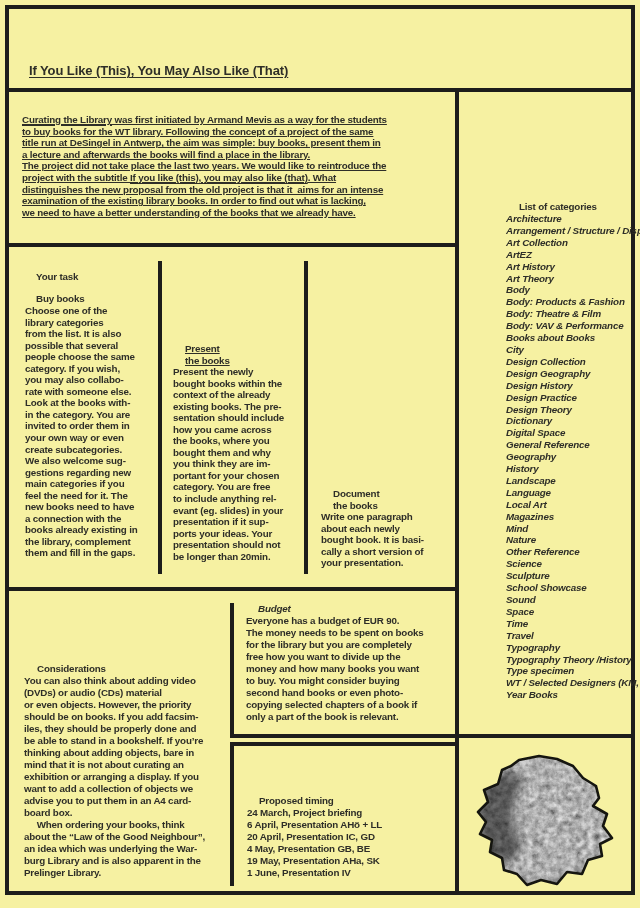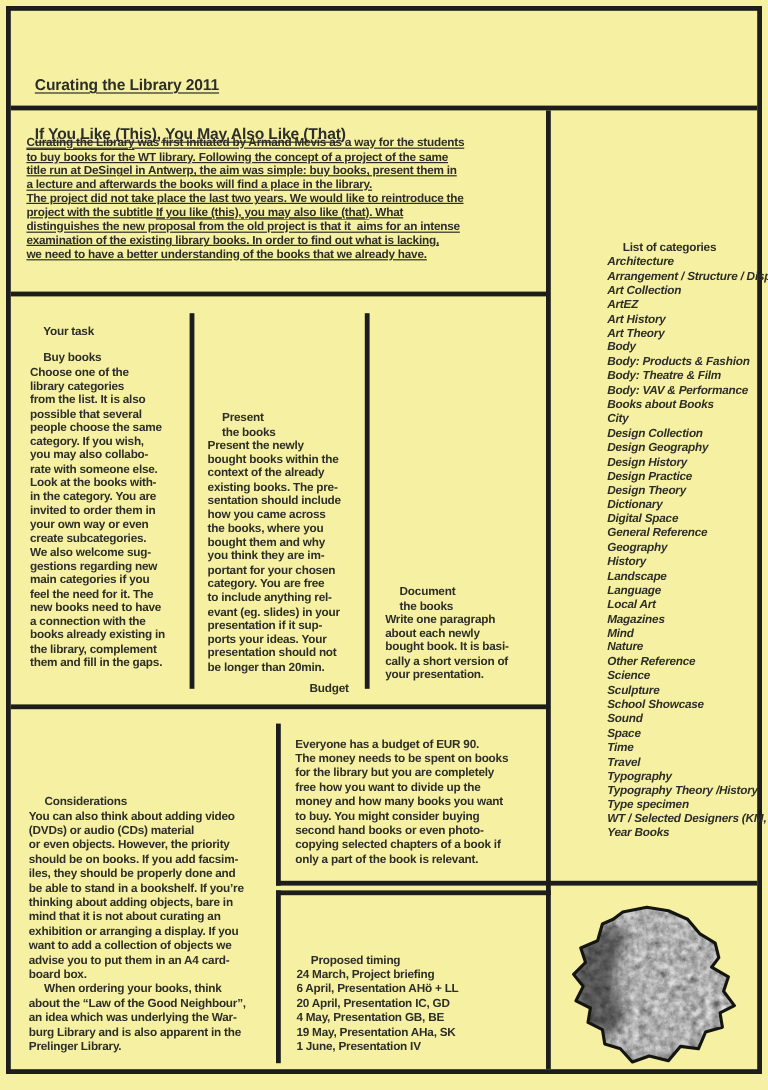--- a/index.html
+++ b/index.html
@@ -70,21 +70,20 @@
 <div class="rule" style="left:455px; top:92px;  width:4px;   height:799px;"></div>
 <div class="rule" style="left:9px;   top:243px; width:446px; height:4px;"></div>
 <div class="rule" style="left:9px;   top:587px; width:446px; height:4px;"></div>
 <div class="rule" style="left:158px; top:261px; width:4px;   height:313px;"></div>
 <div class="rule" style="left:304px; top:261px; width:4px;   height:313px;"></div>
 <div class="budget-box"></div>
 <div class="timing-box"></div>
 <div class="rule" style="left:459px; top:734px; width:172px; height:4px;"></div>
 
 <div class="title">
-  <div class="u">Curating the Library 2011</div>
   <div class="u">If You Like (This), You May Also Like (That)</div>
 </div>
 
 <div class="txt lh116" style="left:22px; top:114px; width:436px;text-decoration:underline;"><span class="u">Curating the Library</span><span> was first initiated by Armand Mevis as a way for the students
 to buy books for the WT library. Following the concept of a project of the same
 title run at DeSingel in Antwerp, the aim was simple: buy books, present them in
 a lecture and afterwards the books will find a place in the library.
 The project did not take place the last two years. We would like to reintroduce the
 project with the subtitle </span><span class="u">If you like (this), you may also like (that)</span><span>. What
 distinguishes the new proposal from the old project is that it  aims for an intense
@@ -110,21 +109,21 @@
 We also welcome sug-
 gestions regarding new
 main categories if you
 feel the need for it. The
 new books need to have
 a connection with the
 books already existing in
 the library, complement
 them and fill in the gaps.</div>
 
-<div class="txt" style="left:185px; top:343px;">Present
+<div class="txt" style="left:185px; top:343px;text-decoration:underline;">Present
 the books</div>
 <div class="txt" style="left:173px; top:366px;">Present the newly
 bought books within the
 context of the already
 existing books. The pre-
 sentation should include
 how you came across
 the books, where you
 bought them and why
 you think they are im-
@@ -138,21 +137,21 @@
 be longer than 20min.</div>
 
 <div class="txt" style="left:333px; top:488px;">Document
 the books</div>
 <div class="txt" style="left:321px; top:511px;">Write one paragraph
 about each newly
 bought book. It is basi-
 cally a short version of
 your presentation.</div>
 
-<div class="txt lh12" style="left:258px; top:569px;">Budget</div>
+<div class="txt lh12" style="left:258px; top:603px;font-style:italic;">Budget</div>
 <div class="txt lh12" style="left:246px; top:615px;">Everyone has a budget of EUR 90.
 The money needs to be spent on books
 for the library but you are completely
 free how you want to divide up the
 money and how many books you want
 to buy. You might consider buying
 second hand books or even photo-
 copying selected chapters of a book if
 only a part of the book is relevant.</div>
 

